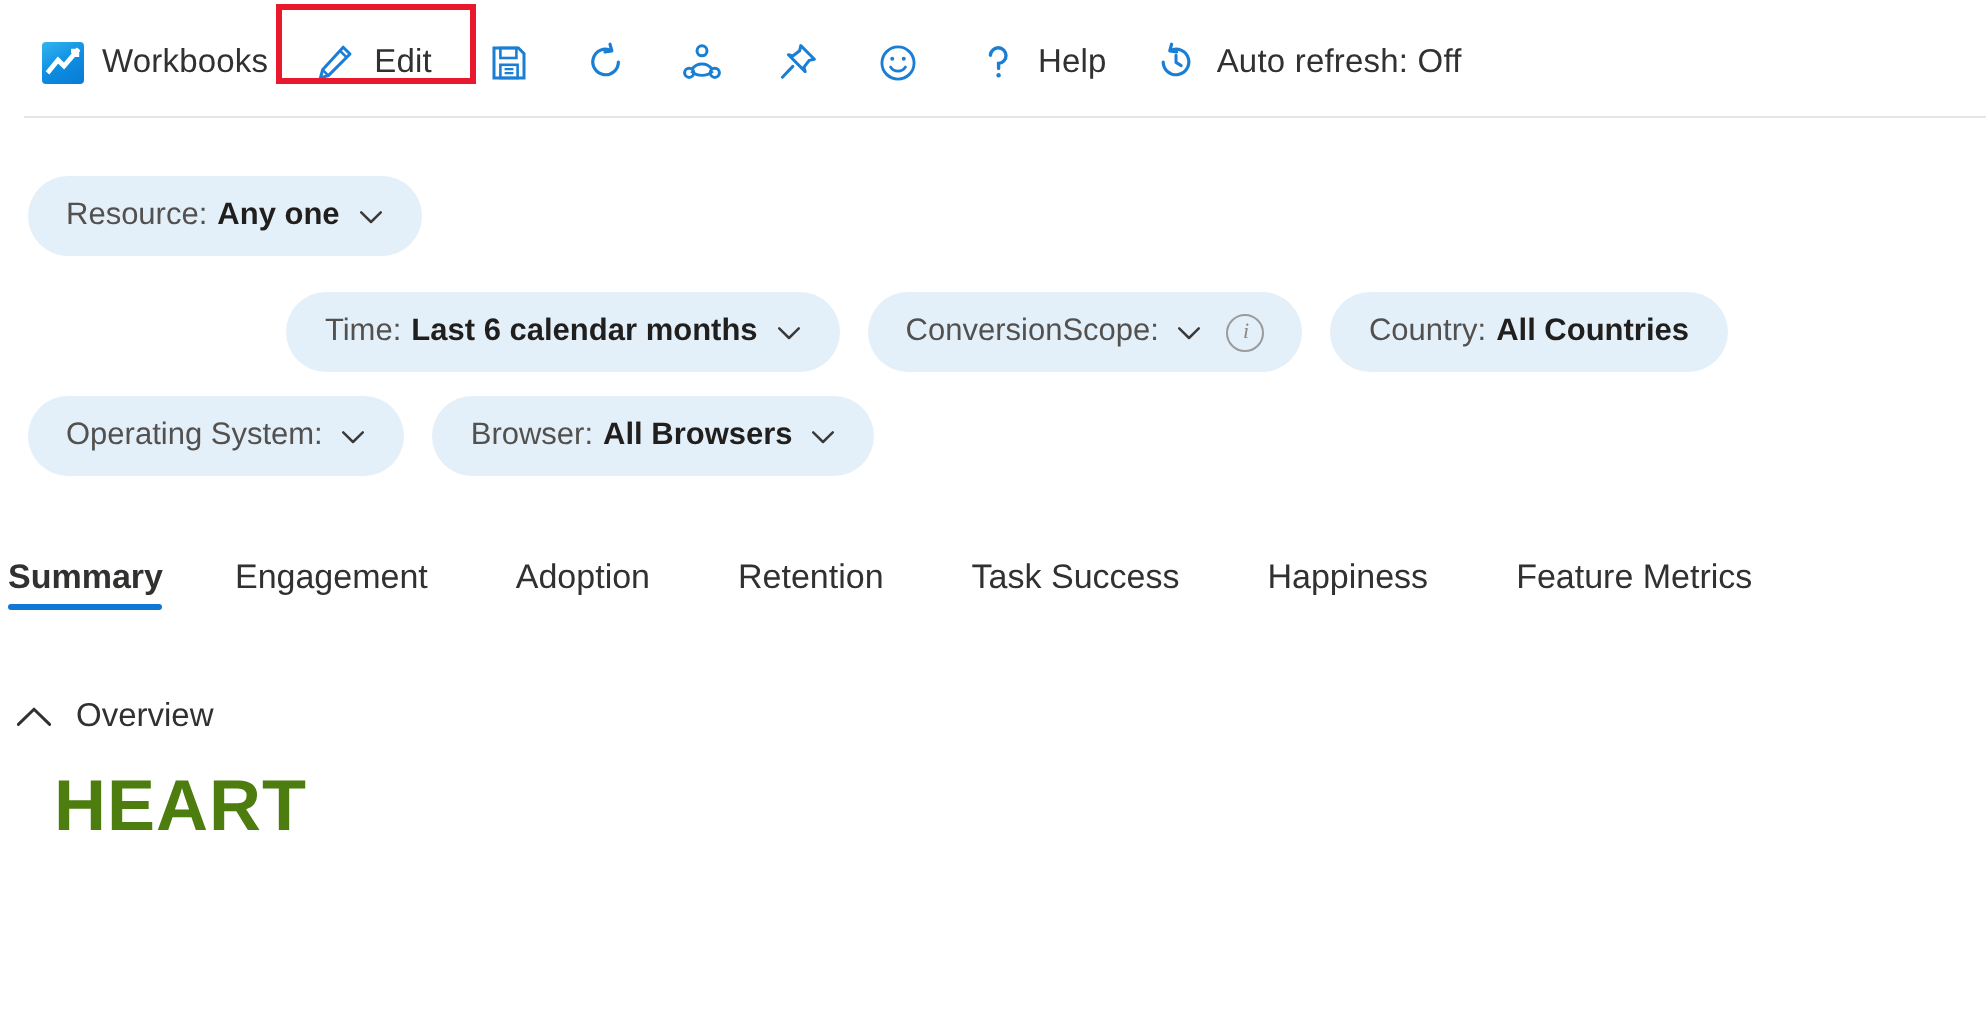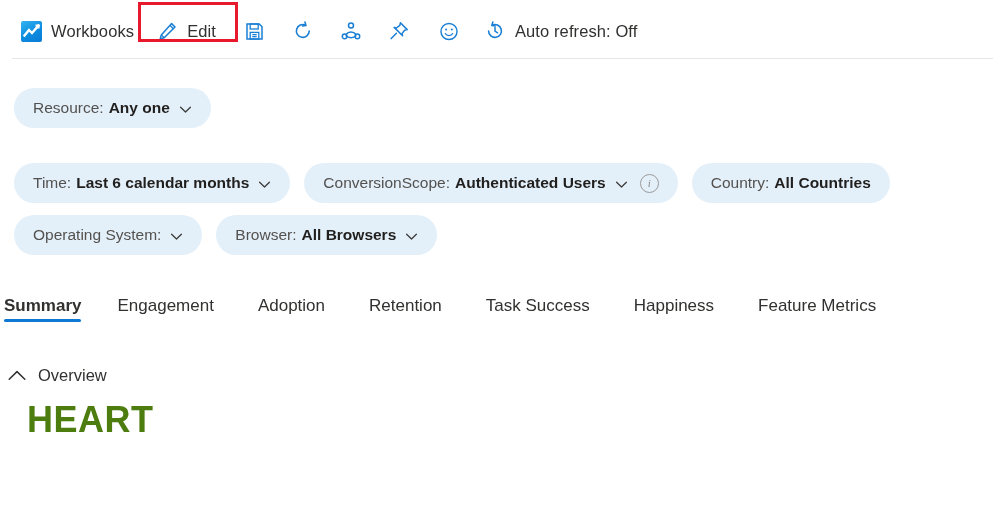--- a/index.html
+++ b/index.html
@@ -87,21 +87,21 @@
   .filters {
     padding: 18px 0 0 14px;
   }
   .pill-row {
     display: flex;
     align-items: center;
     gap: 14px;
     white-space: nowrap;
   }
   .row-1 { margin-top: 12px; }
-  .row-2 { margin-top: 35px; }
+  .row-2 { margin-top: 18px; justify-content: center; }
   .row-3 { margin-top: 12px; }
 
   .pill {
     display: inline-flex;
     align-items: center;
     gap: 7px;
     background: #e4f0f9;
     border-radius: 20px;
     height: 40px;
     padding: 0 19px;
@@ -267,20 +267,29 @@
     <span class="tb-icon">
       <svg width="23" height="23" viewBox="0 0 23 23">
         <circle cx="11.5" cy="11.5" r="8.4" fill="none" stroke="#1a7fd4" stroke-width="1.5"></circle>
         <circle cx="8.5" cy="9.3" r="1.05" fill="#1a7fd4"></circle>
         <circle cx="14.5" cy="9.3" r="1.05" fill="#1a7fd4"></circle>
         <path d="M7.6 13.6 A4.6 4.6 0 0 0 15.4 13.6" fill="none" stroke="#1a7fd4" stroke-width="1.4" stroke-linecap="round"></path>
       </svg>
     </span>
   </div>
 
+  <div class="tb-item" style="margin-left:12px;">
+    <span class="tb-icon">
+      <svg width="20" height="22" viewBox="0 0 20 22">
+        <path d="M6.2 7.6 A3.9 3.9 0 1 1 10.3 11.7 L10.3 14.2" fill="none" stroke="#1a7fd4" stroke-width="1.7" stroke-linecap="round"></path>
+        <circle cx="10.3" cy="17.6" r="1.1" fill="#1a7fd4"></circle>
+      </svg>
+    </span>
+    <span class="tb-label">Help</span>
+  </div>
 
   <div class="tb-item" style="margin-left:8px;">
     <span class="tb-icon">
       <svg width="22" height="22" viewBox="0 0 22 22">
         <path d="M4.6 11 A6.4 6.4 0 1 0 8.2 5.2" fill="none" stroke="#1a7fd4" stroke-width="1.6" stroke-linecap="round"></path>
         <path d="M8.8 2.1 L7.9 5.5 L11.3 6.0" fill="none" stroke="#1a7fd4" stroke-width="1.6" stroke-linecap="round" stroke-linejoin="round"></path>
         <path d="M11 7.6 L11 11.2 L13.6 12.8" fill="none" stroke="#1a7fd4" stroke-width="1.5" stroke-linecap="round" stroke-linejoin="round"></path>
       </svg>
     </span>
     <span class="tb-label">Auto refresh: Off</span>
@@ -309,21 +318,20 @@
       <span class="pill-value">Last 6 calendar months</span>
       <span class="chev">
         <svg width="13" height="13" viewBox="0 0 13 13">
             <path d="M1.6 4.2 L6.5 9 L11.4 4.2" fill="none" stroke="#3b3a39" stroke-width="1.25" stroke-linecap="round" stroke-linejoin="round"></path>
           </svg>
       </span>
     </div>
 
     <div class="pill">
       <span class="pill-label">ConversionScope:</span>
-      <span class="pill-value">Authenticated Users</span>
       <span class="chev">
         <svg width="13" height="13" viewBox="0 0 13 13">
             <path d="M1.6 4.2 L6.5 9 L11.4 4.2" fill="none" stroke="#3b3a39" stroke-width="1.25" stroke-linecap="round" stroke-linejoin="round"></path>
           </svg>
       </span>
       <span class="info-ico">i</span>
     </div>
 
     <div class="pill">
       <span class="pill-label">Country:</span>

